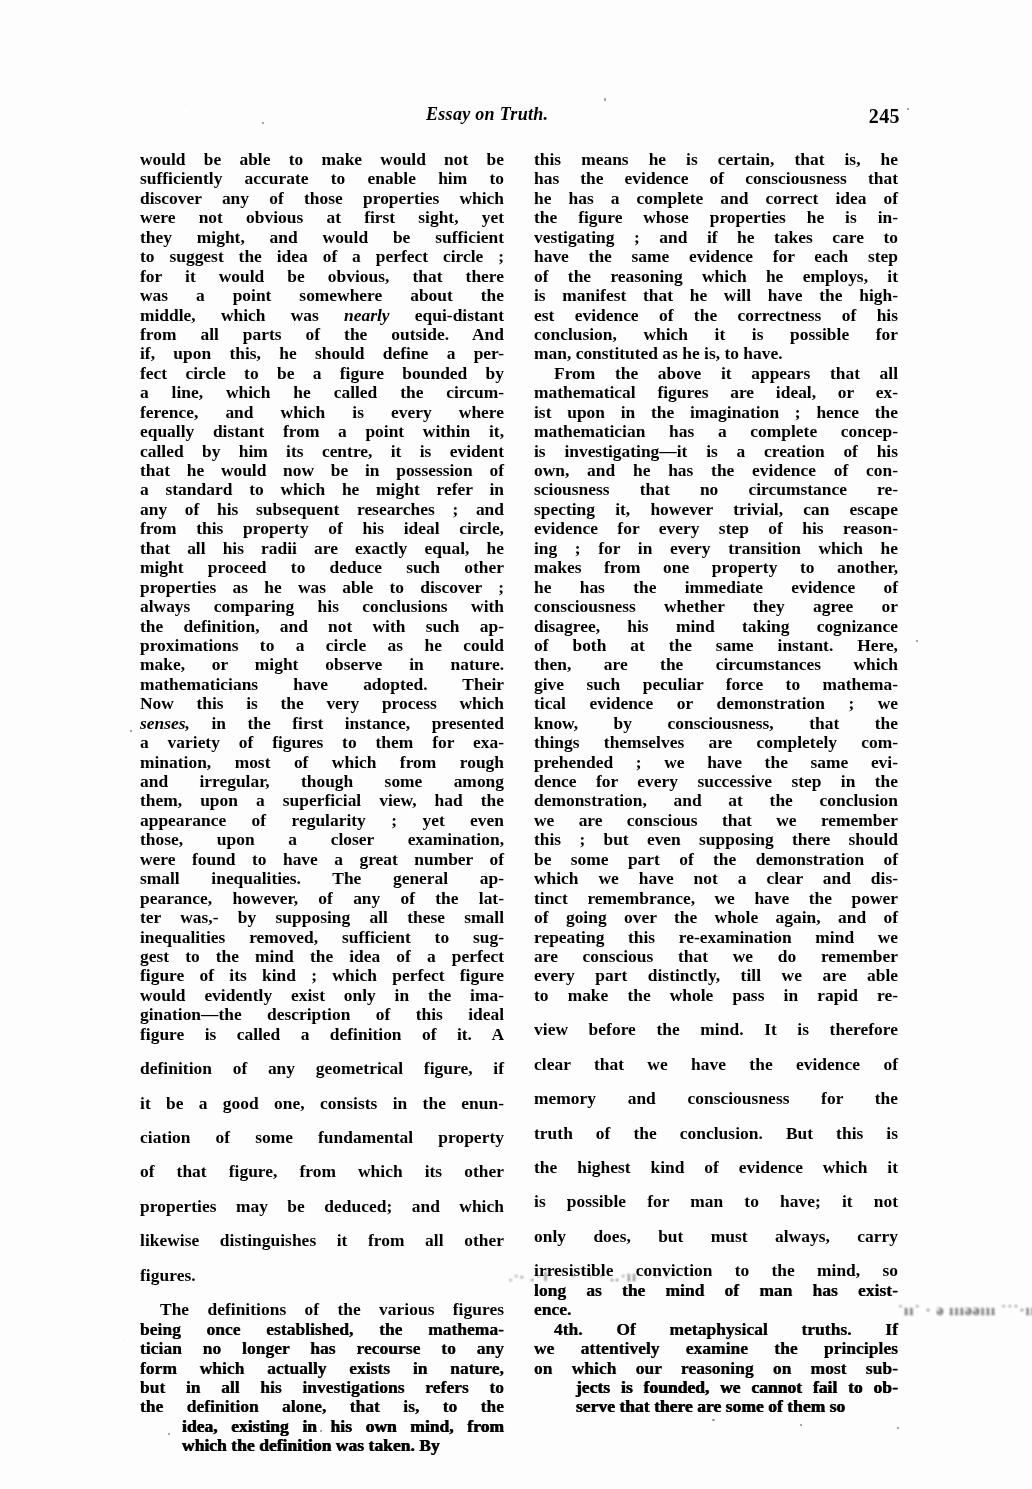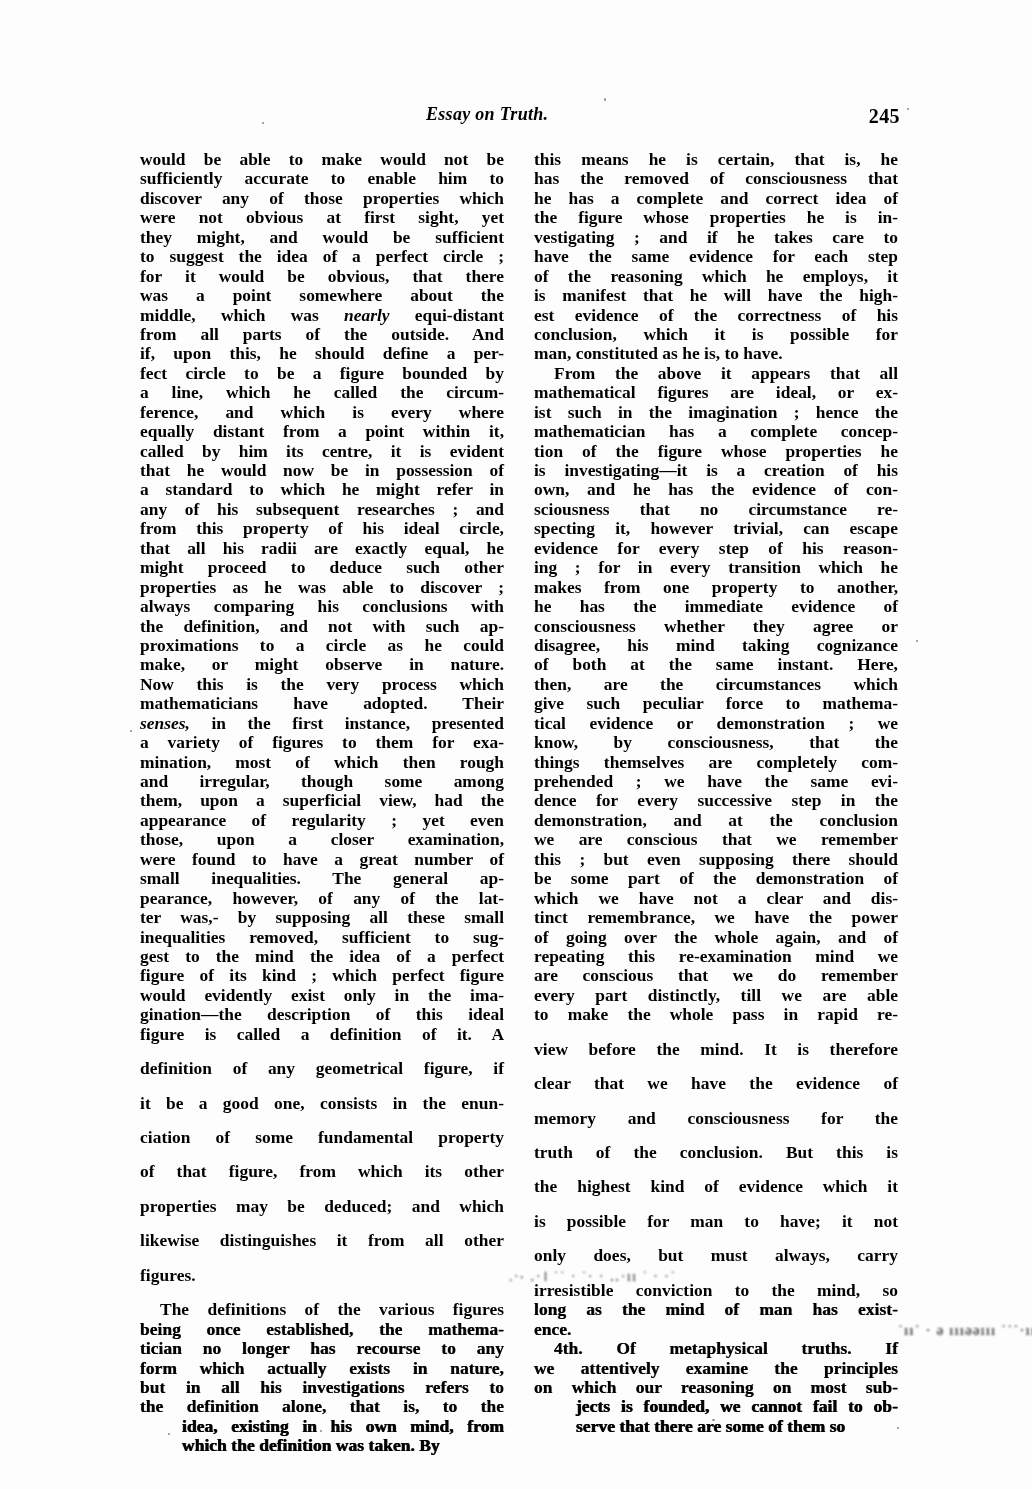--- a/index.html
+++ b/index.html
@@ -169,25 +169,25 @@
         <span class="tline d1"><span class="jt">a standard to which he might refer in</span></span>
         <span class="tline d1"><span class="jt">any of his subsequent researches ; and</span></span>
         <span class="tline d1"><span class="jt">from this property of his ideal circle,</span></span>
         <span class="tline d1"><span class="jt">that all his radii are exactly equal, he</span></span>
         <span class="tline d1"><span class="jt">might proceed to deduce such other</span></span>
         <span class="tline d1"><span class="jt">properties as he was able to discover ;</span></span>
         <span class="tline d1"><span class="jt">always comparing his conclusions with</span></span>
         <span class="tline d1"><span class="jt">the definition, and not with such ap-</span></span>
         <span class="tline d1"><span class="jt">proximations to a circle as he could</span></span>
         <span class="tline d1"><span class="jt">make, or might observe in nature.</span></span>
+        <span class="tline d1"><span class="jt">mathematicians have adopted. Their</span></span>
         <span class="tline d1"><span class="jt">Now this is the very process which</span></span>
-        <span class="tline d1"><span class="jt">mathematicians have adopted. Their</span></span>
         <span class="tline d1"><span class="jt"><em>senses,</em> in the first instance, presented</span></span>
         <span class="tline d1"><span class="jt">a variety of figures to them for exa-</span></span>
-        <span class="tline d1"><span class="jt">mination, most of which then rough</span></span>
+        <span class="tline d1"><span class="jt">mination, most of which from rough</span></span>
         <span class="tline d1"><span class="jt">and irregular, though some among</span></span>
         <span class="tline d1"><span class="jt">them, upon a superficial view, had the</span></span>
         <span class="tline d1"><span class="jt">appearance of regularity ; yet even</span></span>
         <span class="tline d1"><span class="jt">those, upon a closer examination,</span></span>
         <span class="tline d1"><span class="jt">were found to have a great number of</span></span>
         <span class="tline d1"><span class="jt">small inequalities. The general ap-</span></span>
         <span class="tline d1"><span class="jt">pearance, however, of any of the lat-</span></span>
         <span class="tline d1"><span class="jt">ter was,- by supposing all these small</span></span>
         <span class="tline d1"><span class="jt">inequalities removed, sufficient to sug-</span></span>
         <span class="tline d1"><span class="jt">gest to the mind the idea of a perfect</span></span>
@@ -206,35 +206,34 @@
         <span class="tline d3"><span class="jt">being once established, the mathema-</span></span>
         <span class="tline d3"><span class="jt">tician no longer has recourse to any</span></span>
         <span class="tline d3"><span class="jt">form which actually exists in nature,</span></span>
         <span class="tline d3"><span class="jt">but in all his investigations refers to</span></span>
         <span class="tline d3"><span class="jt">the definition alone, that is, to the</span></span>
         <span class="tline d4"><span class="jt">idea, existing in his own mind, from</span></span>
         <span class="tline d4 ragged"><span class="jt">which the definition was taken. By</span></span>
       </div>
     <div class="col col-right" id="col-right">
         <span class="tline"><span class="jt">this means he is certain, that is, he</span></span>
-        <span class="tline"><span class="jt">has the removed of consciousness that</span></span>
+        <span class="tline"><span class="jt">has the evidence of consciousness that</span></span>
         <span class="tline"><span class="jt">he has a complete and correct idea of</span></span>
         <span class="tline"><span class="jt">the figure whose properties he is in-</span></span>
         <span class="tline"><span class="jt">vestigating ; and if he takes care to</span></span>
         <span class="tline"><span class="jt">have the same evidence for each step</span></span>
         <span class="tline"><span class="jt">of the reasoning which he employs, it</span></span>
         <span class="tline d1"><span class="jt">is manifest that he will have the high-</span></span>
         <span class="tline d1"><span class="jt">est evidence of the correctness of his</span></span>
         <span class="tline d1"><span class="jt">conclusion, which it is possible for</span></span>
         <span class="tline d1 ragged"><span class="jt">man, constituted as he is, to have.</span></span>
         <span class="tline d1"><span class="jt"><span style="display:inline-block;width:20px;"></span>From the above it appears that all</span></span>
         <span class="tline d1"><span class="jt">mathematical figures are ideal, or ex-</span></span>
-        <span class="tline d1"><span class="jt">ist such in the imagination ; hence the</span></span>
+        <span class="tline d1"><span class="jt">ist upon in the imagination ; hence the</span></span>
         <span class="tline d1"><span class="jt">mathematician has a complete concep-</span></span>
-        <span class="tline d1"><span class="jt">tion of the figure whose properties he</span></span>
         <span class="tline d1"><span class="jt">is investigating—it is a creation of his</span></span>
         <span class="tline d1"><span class="jt">own, and he has the evidence of con-</span></span>
         <span class="tline d1"><span class="jt">sciousness that no circumstance re-</span></span>
         <span class="tline d1"><span class="jt">specting it, however trivial, can escape</span></span>
         <span class="tline d1"><span class="jt">evidence for every step of his reason-</span></span>
         <span class="tline d1"><span class="jt">ing ; for in every transition which he</span></span>
         <span class="tline d1"><span class="jt">makes from one property to another,</span></span>
         <span class="tline d1"><span class="jt">he has the immediate evidence of</span></span>
         <span class="tline d1"><span class="jt">consciousness whether they agree or</span></span>
         <span class="tline d1"><span class="jt">disagree, his mind taking cognizance</span></span>

